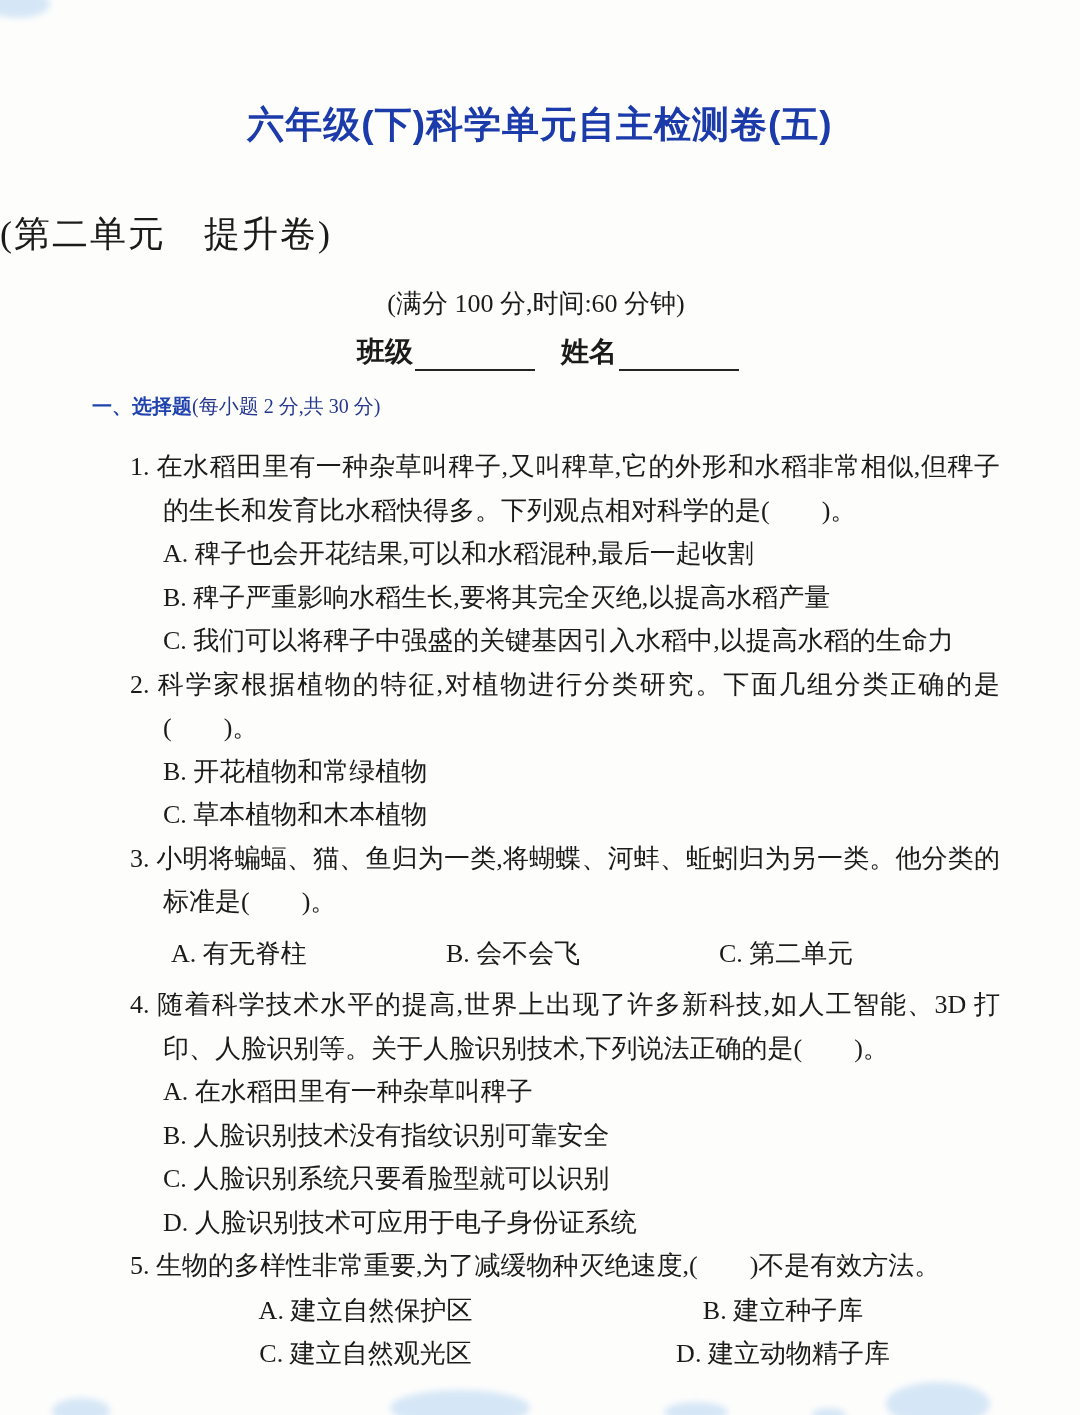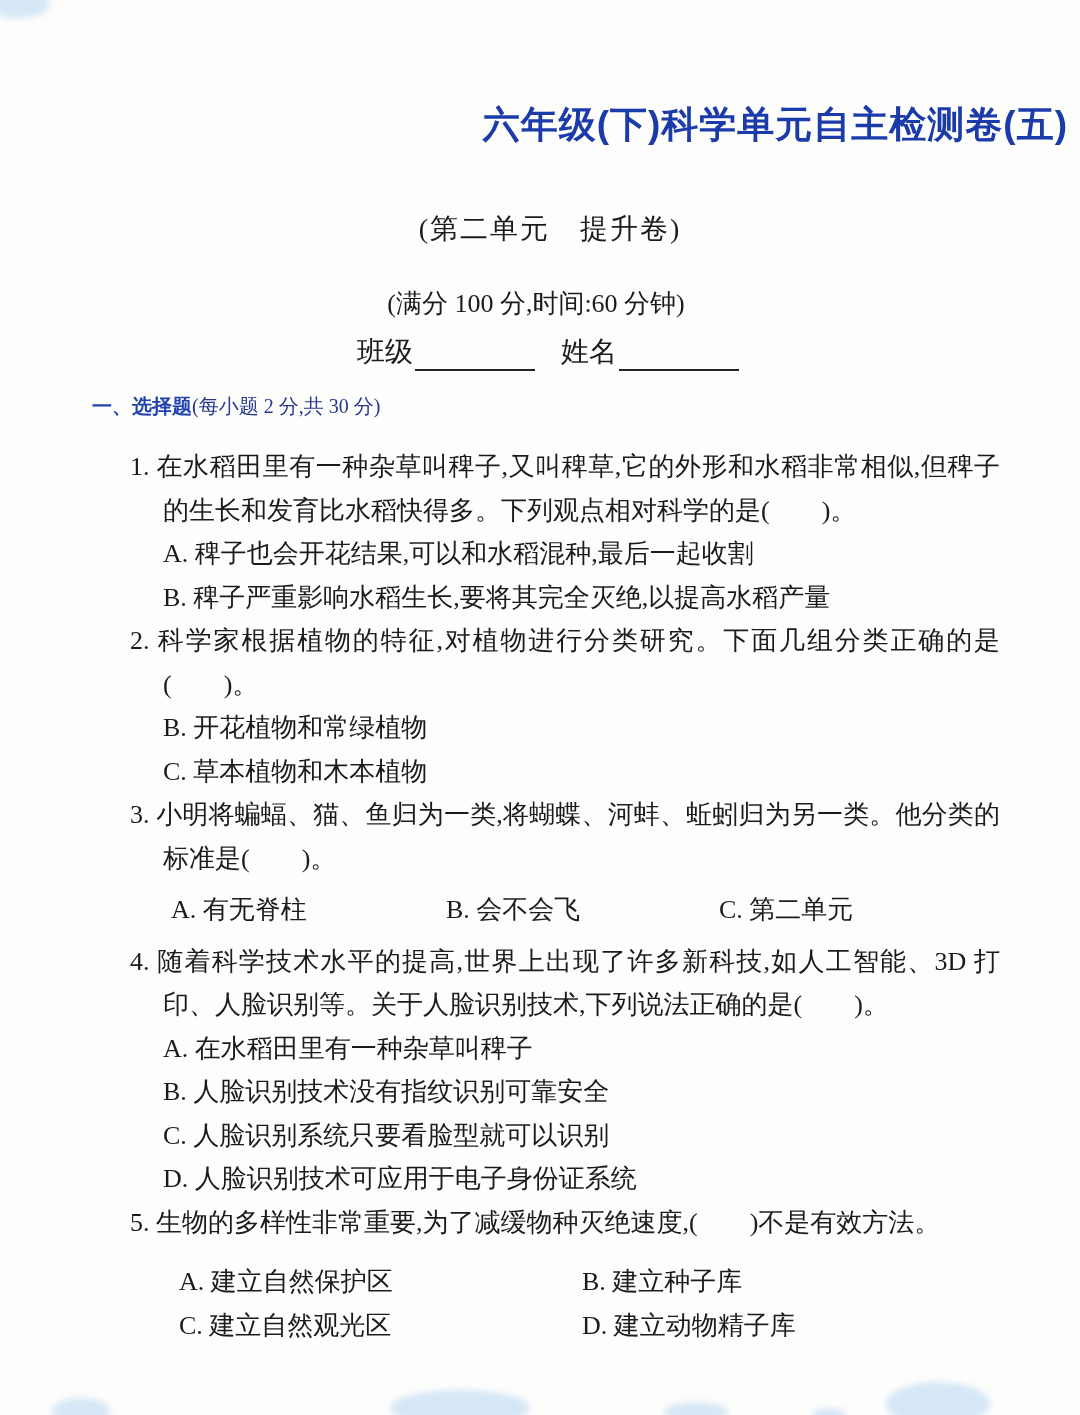--- a/index.html
+++ b/index.html
@@ -27,52 +27,51 @@
   }
   .blob-tl   { left: -14px; top: -10px; width: 64px;  height: 28px; }
   .blob-b1   { left: 52px;  top: 1398px; width: 58px;  height: 26px; }
   .blob-b2   { left: 390px; top: 1390px; width: 140px; height: 36px; }
   .blob-b3   { left: 664px; top: 1402px; width: 64px;  height: 20px; }
   .blob-b4   { left: 886px; top: 1382px; width: 104px; height: 44px; }
   .blob-b5   { left: 812px; top: 1408px; width: 34px;  height: 14px; }
 
   .title {
     position: absolute;
-    left: 0; right: 12px;
+    left: 0; right: 0;
     top: 100px;
     margin: 0;
-    text-align: right;
+    text-align: center;
     font-family: "Liberation Sans", "DejaVu Sans", sans-serif;
     font-weight: bold;
     font-size: 37px;
     letter-spacing: 1px;
     color: var(--title-blue, #1c3bab);
   }
   .subtitle {
     position: absolute;
     left: 0; right: 0;
     top: 210px;
-    text-align: center;
-    font-size: 28px;
+    font-size: 36px;
     letter-spacing: 2px;
-    padding-left: 20px;
   }
   .info-line {
     position: absolute;
     left: 0; right: 8px;
     top: 286px;
     text-align: center;
     font-size: 26px;
   }
   .fill-row {
     position: absolute;
     left: 357px;
     top: 333px;
     font-size: 28px;
     white-space: nowrap;
+    font-weight: bold;
   }
   .blank-line {
     display: inline-block;
     width: 120px;
     height: 30px;
     border-bottom: 2px solid #242424;
     vertical-align: bottom;
     margin-left: 2px;
   }
   .name-gap { display: inline-block; width: 26px; }
@@ -114,24 +113,25 @@
   }
   .opt-row {
     margin: 8px;
     padding-left: 33px;
     display: flex;
   }
   .opt-row .opt-cell { flex: 0 0 auto; }
   .opt-row .opt-cell:nth-child(1) { width: 275px; }
   .opt-row .opt-cell:nth-child(2) { width: 273px; }
   .opt-grid {
-    margin: 16px;
+    margin: 1px;
     padding-left: 33px;
     display: grid;
     grid-template-columns: 403px 1fr;
+    text-align: center;
   }
 </style>
 </head>
 <body>
 
 <div class="page" style="--title-blue: #1c3bab; --heading-blue: #2143ad; --heading-note-blue: #26388d; --body-text: #1b1b1b; --decor-blue: #cfe3f5;">
   <div class="blob blob-tl"></div>
   <div class="blob blob-b1"></div>
   <div class="blob blob-b2"></div>
   <div class="blob blob-b3"></div>
@@ -150,20 +150,21 @@
 
   <div class="section-heading">
     <span class="sh-bold">一、选择题</span><span class="sh-note">(每小题 2 分,共 30 分)</span>
   </div>
 
   <div class="questions" id="questions">
       <div class="question">
         <p class="q-text"><span class="q-num">1. </span>在水稻田里有一种杂草叫稗子,又叫稗草,它的外形和水稻非常相似,但稗子的生长和发育比水稻快得多。下列观点相对科学的是(　　)。</p>
         <p class="option">A. 稗子也会开花结果,可以和水稻混种,最后一起收割</p>
         <p class="option">B. 稗子严重影响水稻生长,要将其完全灭绝,以提高水稻产量</p>
+        <p class="option">C. 我们可以将稗子中强盛的关键基因引入水稻中,以提高水稻的生命力</p>
       </div>
       <div class="question">
         <p class="q-text"><span class="q-num">2. </span>科学家根据植物的特征,对植物进行分类研究。下面几组分类正确的是(　　)。</p>
         <p class="option">B. 开花植物和常绿植物</p>
         <p class="option">C. 草本植物和木本植物</p>
       </div>
       <div class="question">
         <p class="q-text"><span class="q-num">3. </span>小明将蝙蝠、猫、鱼归为一类,将蝴蝶、河蚌、蚯蚓归为另一类。他分类的标准是(　　)。</p>
         <div class="opt-row">
           <span class="opt-cell">A. 有无脊柱</span>

